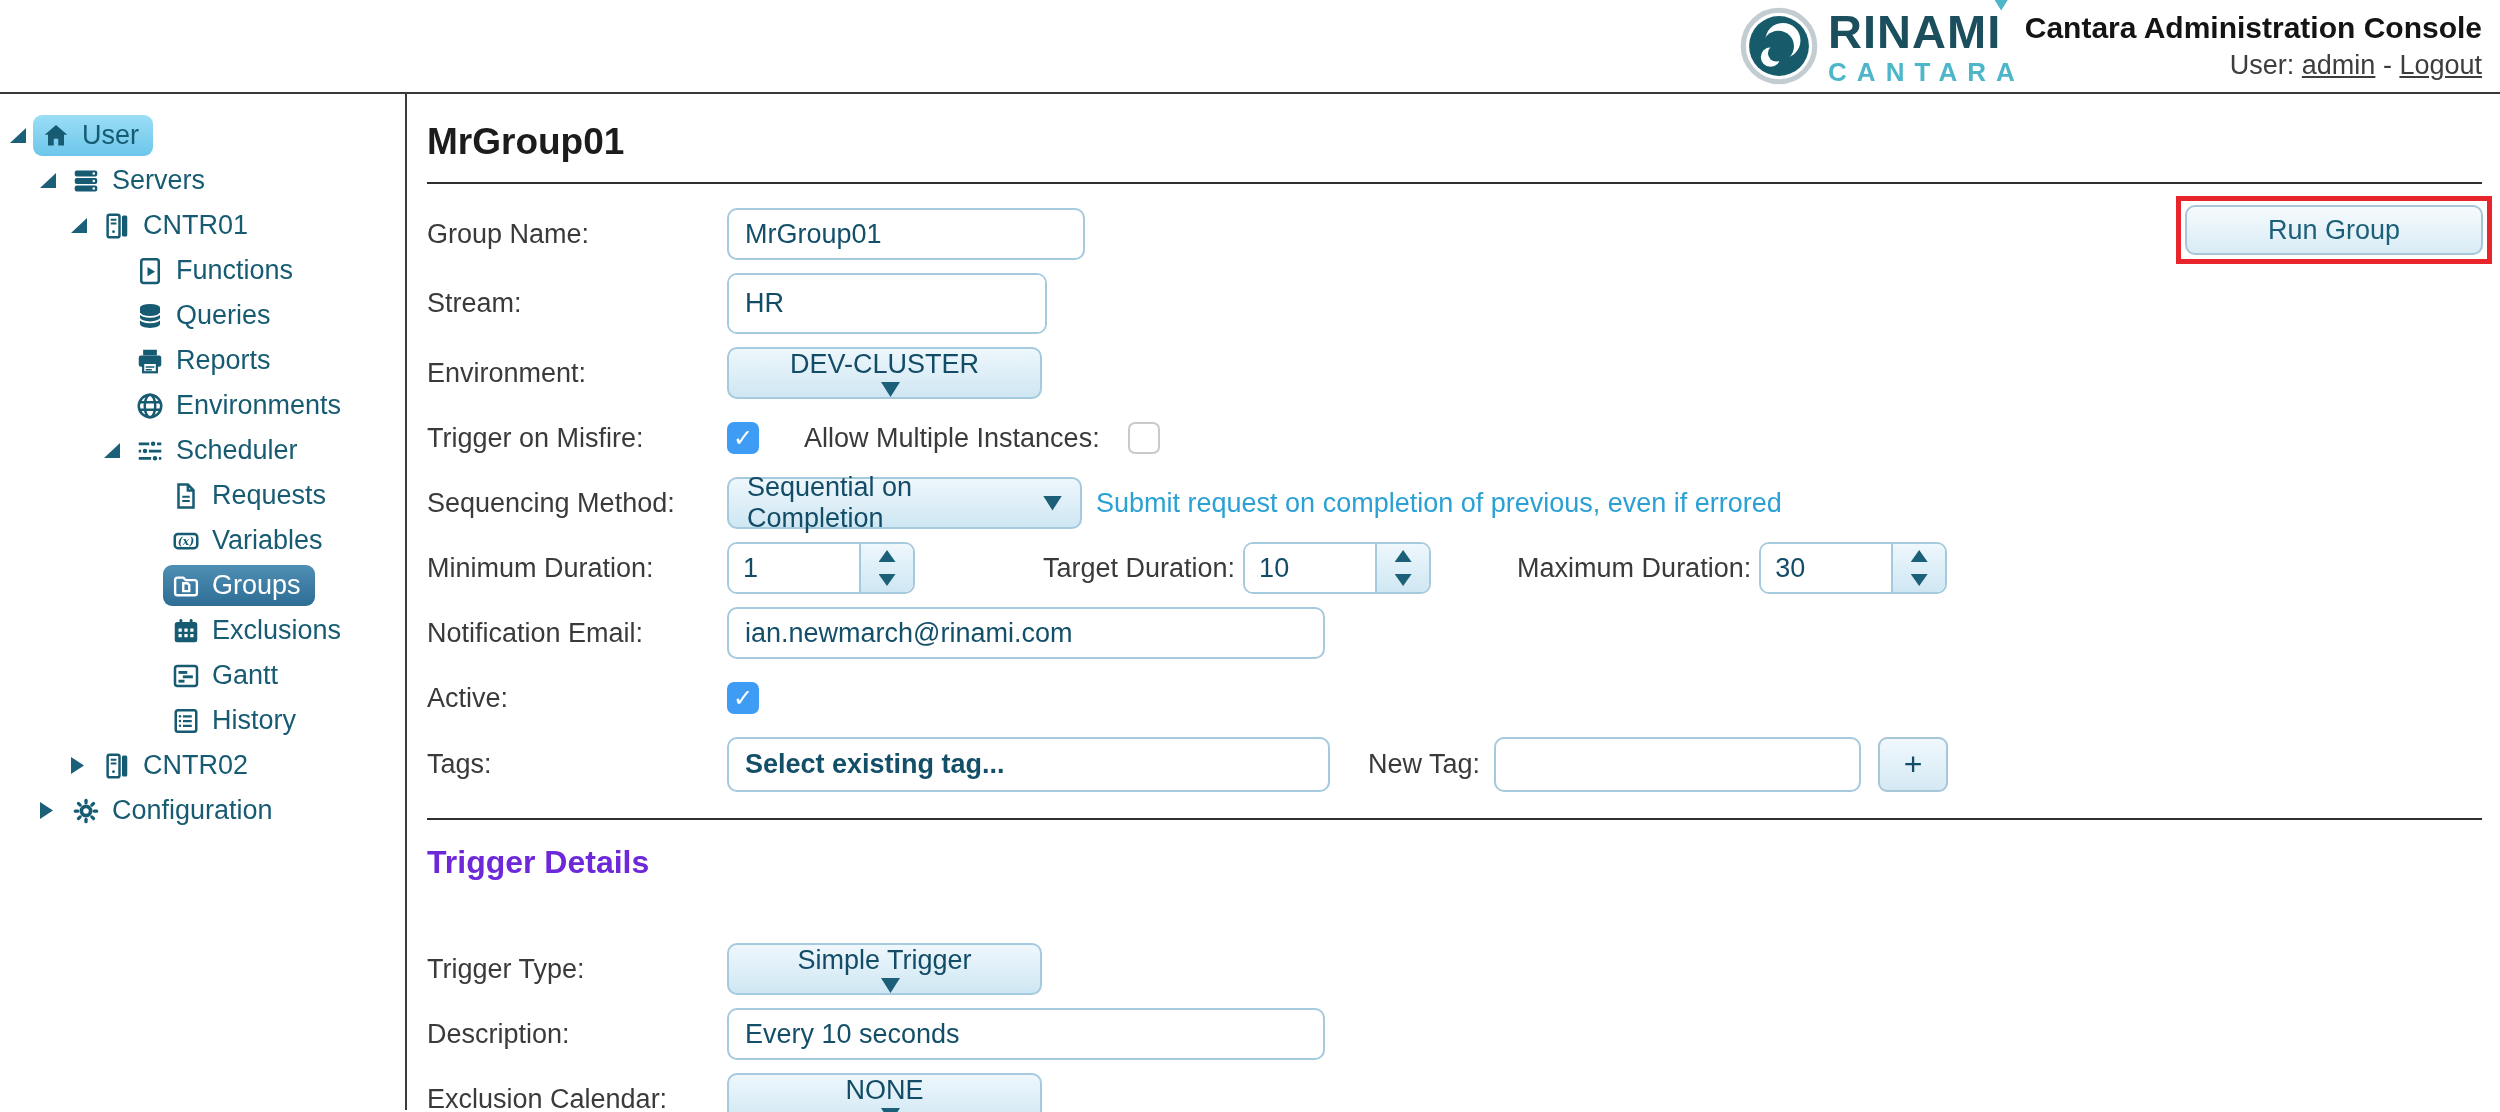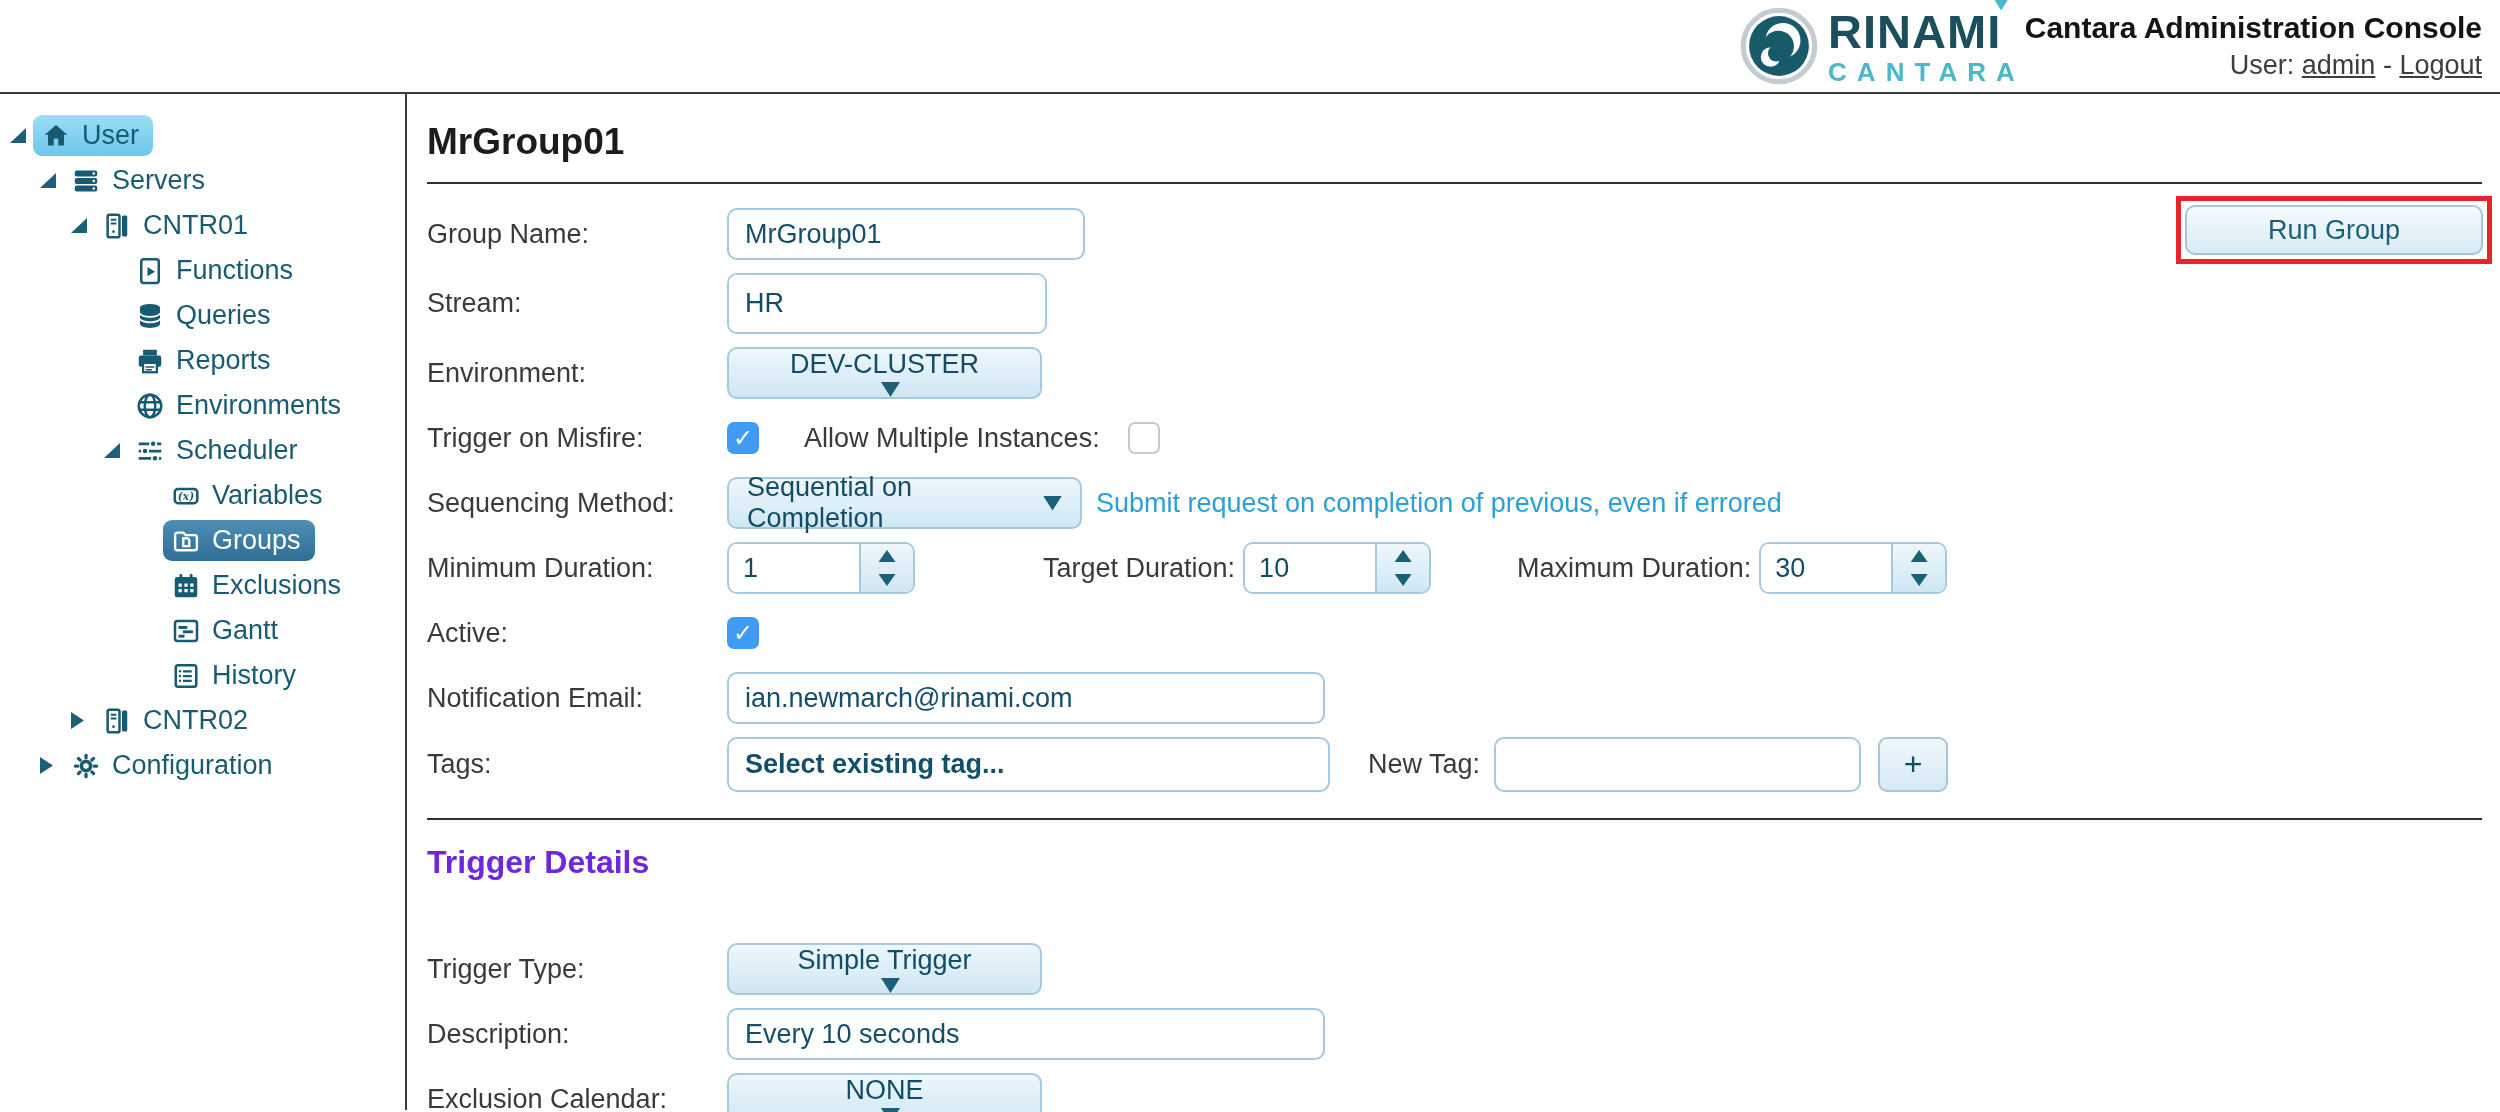--- a/index.html
+++ b/index.html
@@ -311,20 +311,27 @@
     <div class="trow lv3">
       <span class="slot">
           <span class="arrow-exp"></span>
         </span>
       <svg class="ticn">
           <use href="#i-scheduler"></use>
         </svg>
       <span class="tlabel">Scheduler</span>
     </div>
 
+    <div class="trow lv4">
+      <span class="slot"></span>
+      <svg class="ticn">
+          <use href="#i-requests"></use>
+        </svg>
+      <span class="tlabel">Requests</span>
+    </div>
 
     <div class="trow lv4">
       <span class="slot"></span>
       <svg class="ticn">
           <use href="#i-variables"></use>
         </svg>
       <span class="tlabel">Variables</span>
     </div>
 
     <div class="trow lv4">
@@ -464,27 +471,27 @@
                 <span class="tup"></span>
               </span>
             <span class="sb">
                 <span class="tdn"></span>
               </span>
           </span>
         </div>
       </div>
 
       <div class="row">
+        <div class="lbl">Notification Email:</div>
+        <input class="inp w598" value="ian.newmarch@rinami.com" style="">
+      </div>
+
+      <div class="row">
         <div class="lbl">Active:</div>
         <span class="cb checked"></span>
-      </div>
-
-      <div class="row">
-        <div class="lbl">Notification Email:</div>
-        <input class="inp w598" value="ian.newmarch@rinami.com" style="">
       </div>
 
       <div class="row">
         <div class="lbl">Tags:</div>
         <input class="inp w603 h55" placeholder="Select existing tag..." style="">
         <div class="lbl-inline ml38">New Tag:</div>
         <input class="inp w367 h55 ml14" value="" style="">
         <button class="plus-btn">+</button>
       </div>
 

